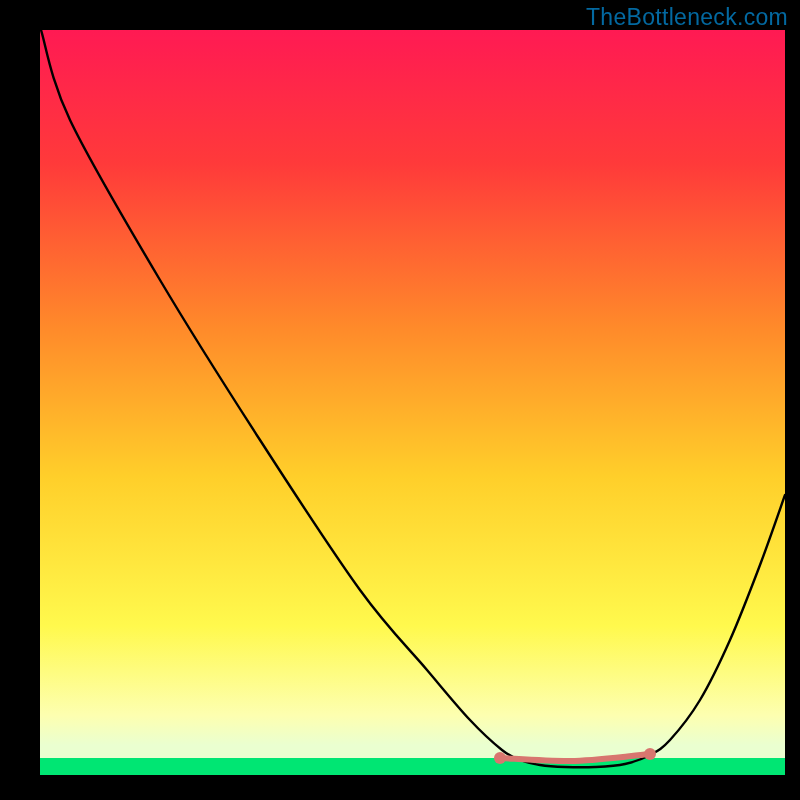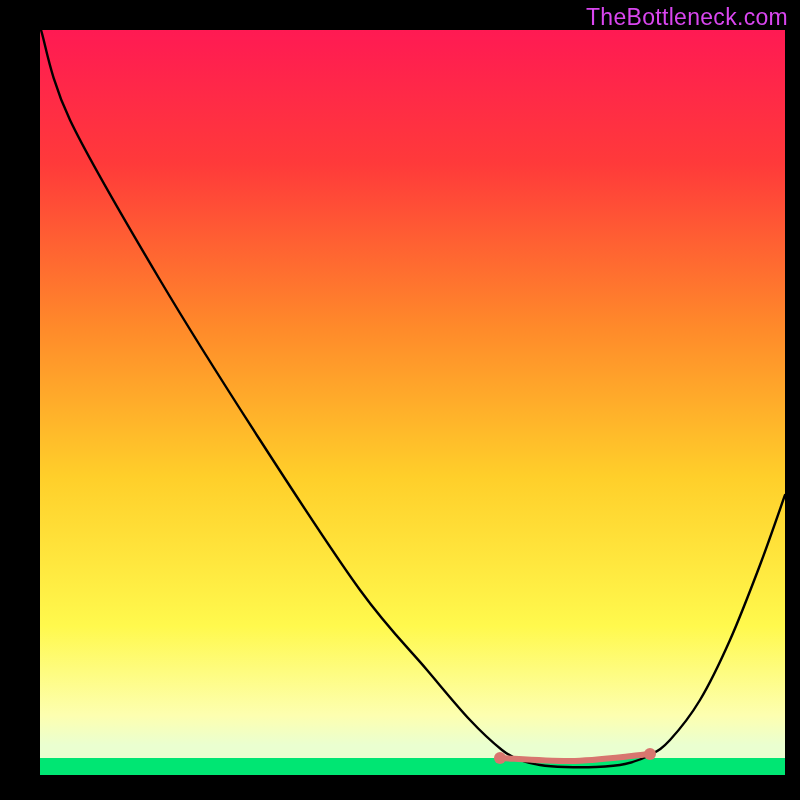--- a/index.html
+++ b/index.html
@@ -14,21 +14,21 @@
   .frame {
     position: relative;
     width: 800px;
     height: 800px;
     background: #000;
   }
   .watermark {
     position: absolute;
     top: 4px;
     right: 12px;
-    color: #d946ef;
+    color: #0369a1;
     font-size: 23px;
     font-weight: 500;
     letter-spacing: 0.3px;
     z-index: 10;
   }
   svg {
     position: absolute;
     top: 0;
     left: 0;
   }

